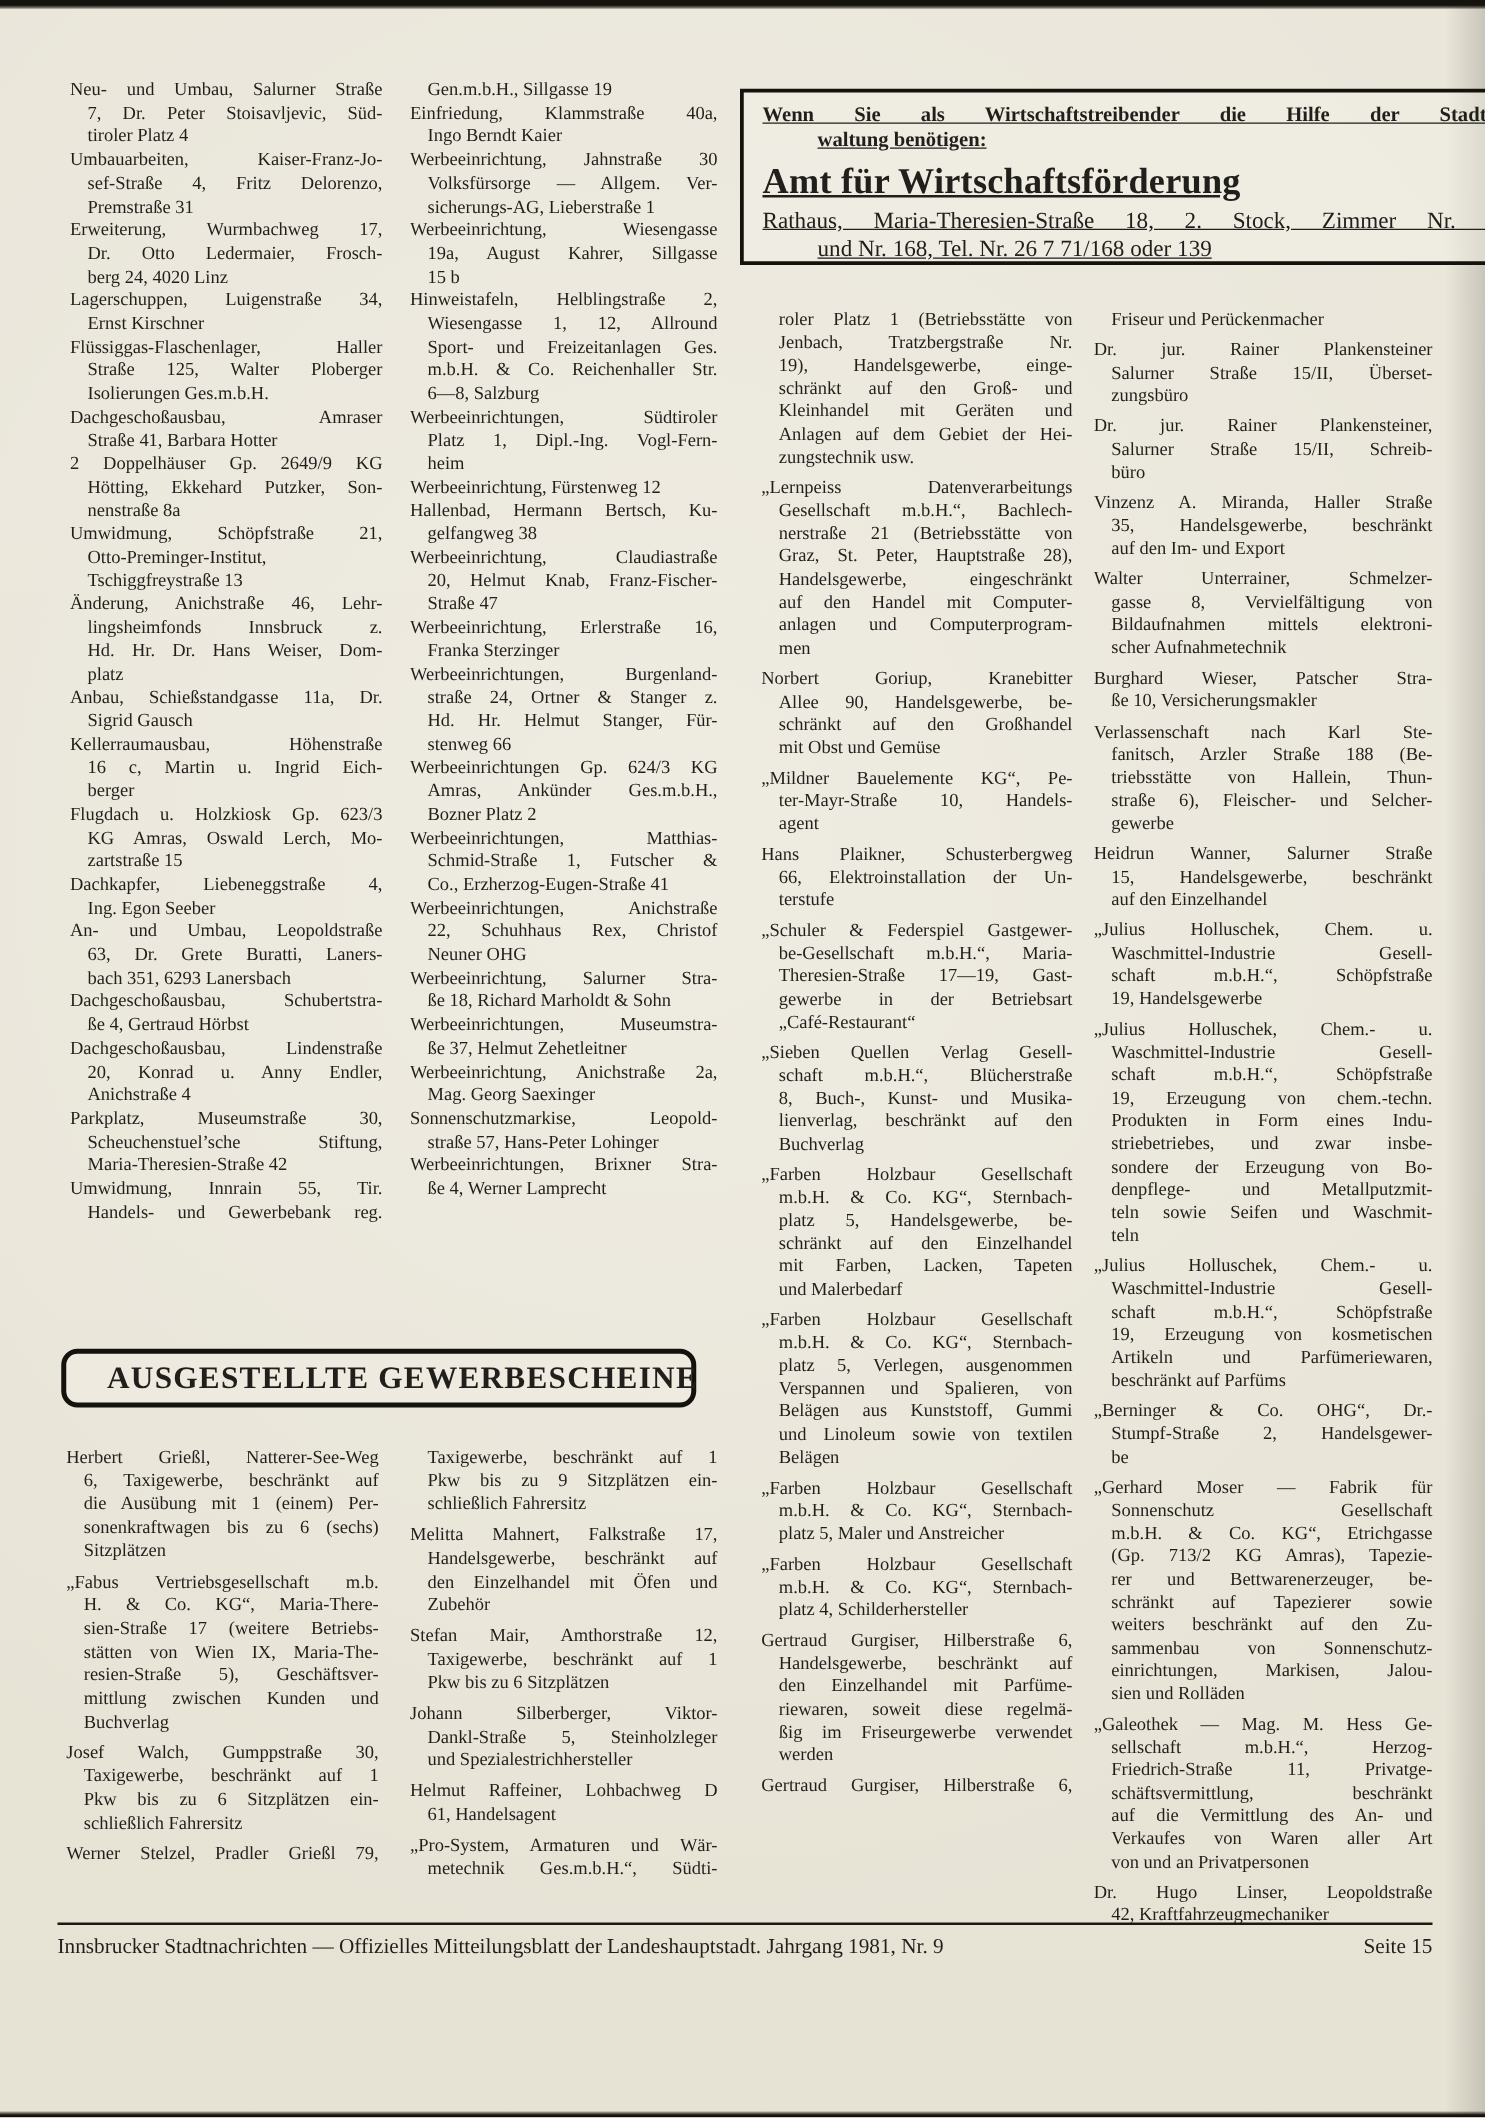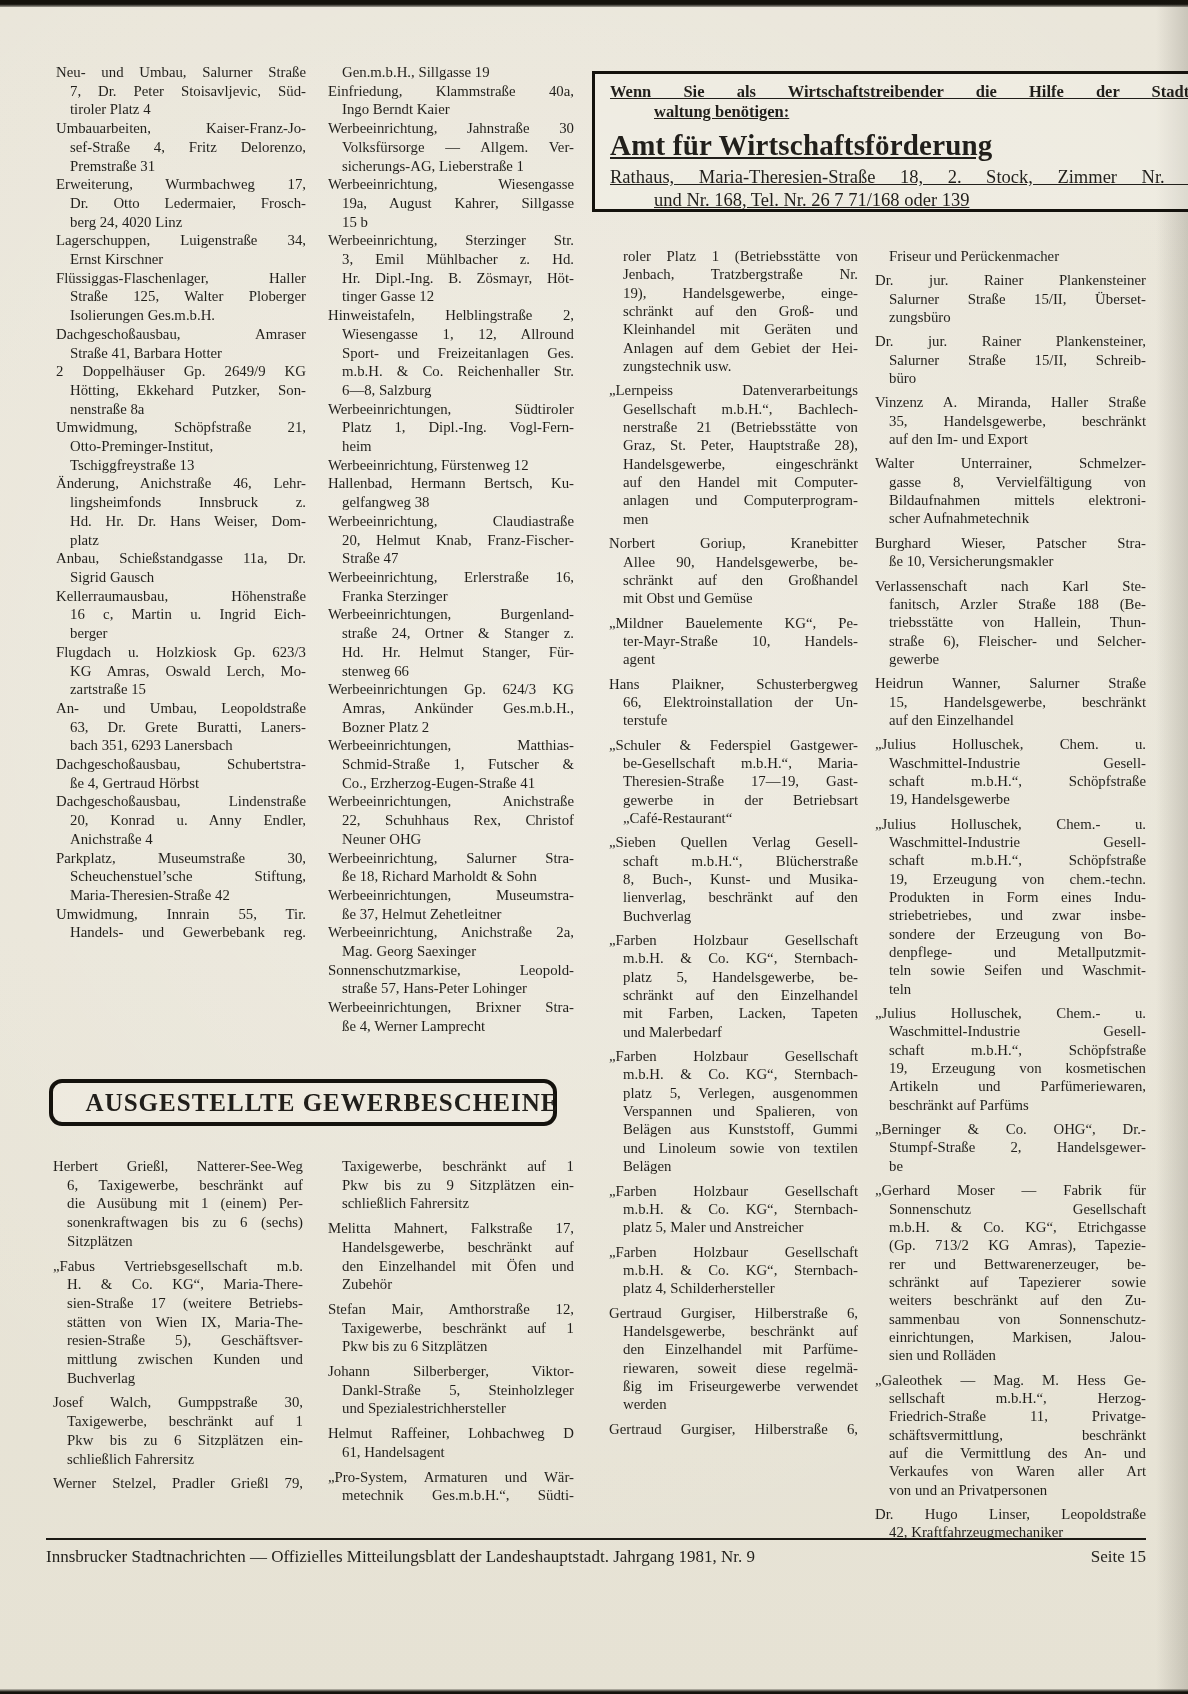--- a/index.html
+++ b/index.html
@@ -137,20 +137,24 @@
         <div class="ln first">Kellerraumausbau, Höhenstraße</div>
         <div class="ln">16 c, Martin u. Ingrid Eich-</div>
         <div class="ln last">berger</div>
       </div>
       <div class="entry">
         <div class="ln first">Flugdach u. Holzkiosk Gp. 623/3</div>
         <div class="ln">KG Amras, Oswald Lerch, Mo-</div>
         <div class="ln last">zartstraße 15</div>
       </div>
       <div class="entry">
+        <div class="ln first">Dachkapfer, Liebeneggstraße 4,</div>
+        <div class="ln last">Ing. Egon Seeber</div>
+      </div>
+      <div class="entry">
         <div class="ln first">An- und Umbau, Leopoldstraße</div>
         <div class="ln">63, Dr. Grete Buratti, Laners-</div>
         <div class="ln last">bach 351, 6293 Lanersbach</div>
       </div>
       <div class="entry">
         <div class="ln first">Dachgeschoßausbau, Schubertstra-</div>
         <div class="ln last">ße 4, Gertraud Hörbst</div>
       </div>
       <div class="entry">
         <div class="ln first">Dachgeschoßausbau, Lindenstraße</div>
@@ -178,26 +182,20 @@
       </div>
       <div class="entry">
         <div class="ln first">Werbeeinrichtung, Jahnstraße 30</div>
         <div class="ln">Volksfürsorge — Allgem. Ver-</div>
         <div class="ln last">sicherungs-AG, Lieberstraße 1</div>
       </div>
       <div class="entry">
         <div class="ln first">Werbeeinrichtung, Wiesengasse</div>
         <div class="ln">19a, August Kahrer, Sillgasse</div>
         <div class="ln last">15 b</div>
-      </div>
-      <div class="entry">
-        <div class="ln first">Werbeeinrichtung, Sterzinger Str.</div>
-        <div class="ln">3, Emil Mühlbacher z. Hd.</div>
-        <div class="ln">Hr. Dipl.-Ing. B. Zösmayr, Höt-</div>
-        <div class="ln last">tinger Gasse 12</div>
       </div>
       <div class="entry">
         <div class="ln first">Hinweistafeln, Helblingstraße 2,</div>
         <div class="ln">Wiesengasse 1, 12, Allround</div>
         <div class="ln">Sport- und Freizeitanlagen Ges.</div>
         <div class="ln">m.b.H. &amp; Co. Reichenhaller Str.</div>
         <div class="ln last">6—8, Salzburg</div>
       </div>
       <div class="entry">
         <div class="ln first">Werbeeinrichtungen, Südtiroler</div>

